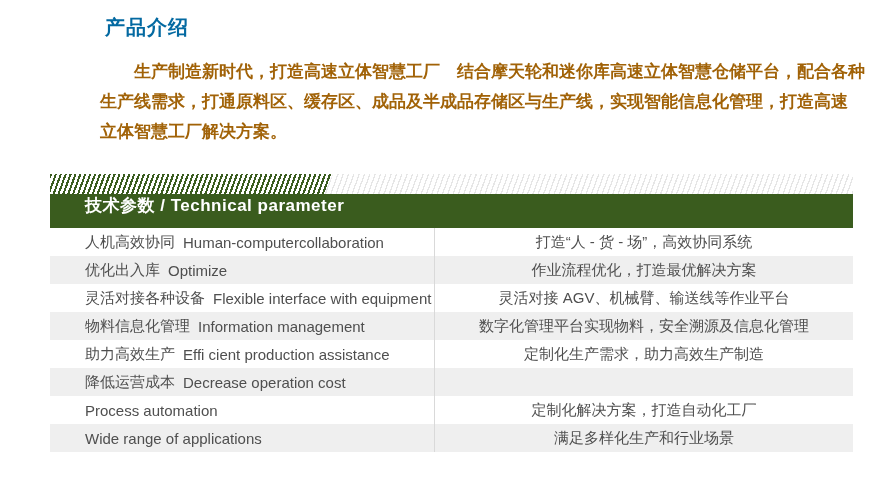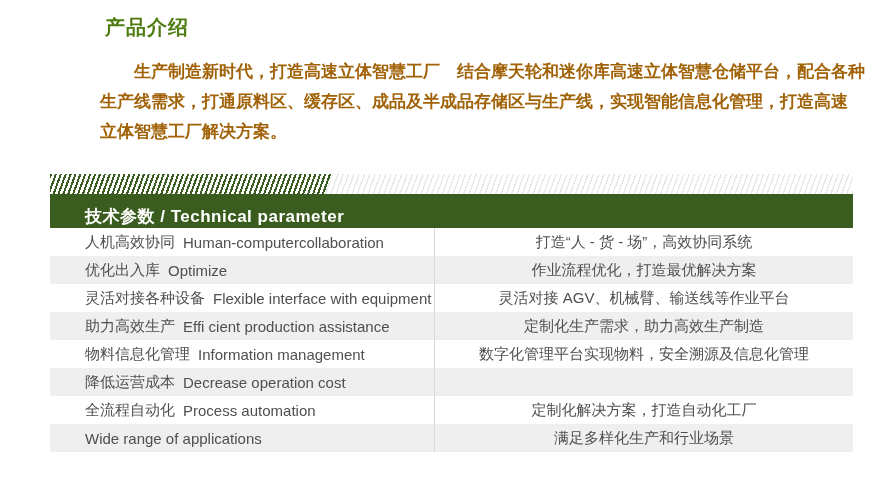--- a/index.html
+++ b/index.html
@@ -6,21 +6,21 @@
   body {
     width: 884px; height: 480px;
     background: #ffffff;
     font-family: "Liberation Sans", "DejaVu Sans", sans-serif;
     overflow: hidden;
   }
   .page-title {
     margin: 14px 0 0 105px;
     font-size: 20px;
     font-weight: bold;
-    color: #4d7c0f;
+    color: #0369a1;
     letter-spacing: 1px;
   }
   .intro {
     margin: 16px 0 0 100px;
     width: 784px;
     font-size: 17px;
     font-weight: bold;
     color: #a16207;
     line-height: 30px;
   }
@@ -38,21 +38,21 @@
     position: absolute; left: 0; top: 0;
     width: 283px; height: 20px;
     background: repeating-linear-gradient(110deg, #3a5c1e 0, #3a5c1e 2px, #ffffff 2px, #ffffff 4.6px);
     clip-path: polygon(0 0, 100% 0, calc(100% - 9px) 100%, 0 100%);
   }
   .header-bar {
     margin-left: 50px;
     width: 803px; height: 34px;
     background: #3a5c1e;
     color: #ffffff;
-    display: flex; align-items: flex-end;
+    display: flex; align-items: flex-start;
     box-sizing: border-box;
     padding-left: 35px;
     font-size: 17px;
     font-weight: bold;
     letter-spacing: 0.5px;
   }
   .param-table {
     margin-left: 50px;
     width: 803px;
   }
@@ -128,48 +128,47 @@
       <span class="label-cn">灵活对接各种设备</span>
       <span class="label-en">Flexible interface with equipment</span>
     </div>
     <div class="cell-right">
       <span>灵活对接 AGV、机械臂、输送线等作业平台</span>
     </div>
   </div>
 
   <div class="param-row">
     <div class="cell-left">
+      <span class="label-cn">物料信息化管理</span>
+      <span class="label-en">Information management</span>
+    </div>
+    <div class="cell-right">
+      <span>数字化管理平台实现物料，安全溯源及信息化管理</span>
+    </div>
+  </div>
+
+  <div class="param-row">
+    <div class="cell-left">
       <span class="label-cn">助力高效生产</span>
       <span class="label-en">Effi cient production assistance</span>
     </div>
     <div class="cell-right">
       <span>定制化生产需求，助力高效生产制造</span>
-    </div>
-  </div>
-
-  <div class="param-row">
-    <div class="cell-left">
-      <span class="label-cn">物料信息化管理</span>
-      <span class="label-en">Information management</span>
-    </div>
-    <div class="cell-right">
-      <span>数字化管理平台实现物料，安全溯源及信息化管理</span>
     </div>
   </div>
 
   <div class="param-row">
     <div class="cell-left">
       <span class="label-cn">降低运营成本</span>
       <span class="label-en">Decrease operation cost</span>
     </div>
   </div>
 
   <div class="param-row">
     <div class="cell-left">
-      <span class="label-cn">全流程自动化</span>
       <span class="label-en">Process automation</span>
     </div>
     <div class="cell-right">
       <span>定制化解决方案，打造自动化工厂</span>
     </div>
   </div>
 
   <div class="param-row">
     <div class="cell-left">
       <span class="label-en">Wide range of applications</span>

